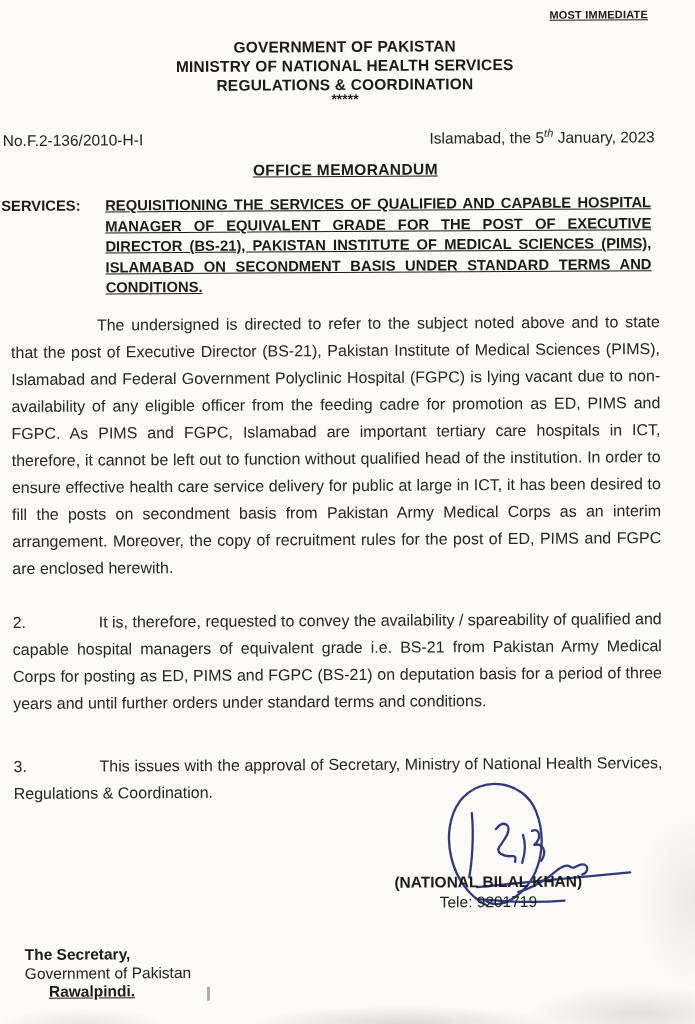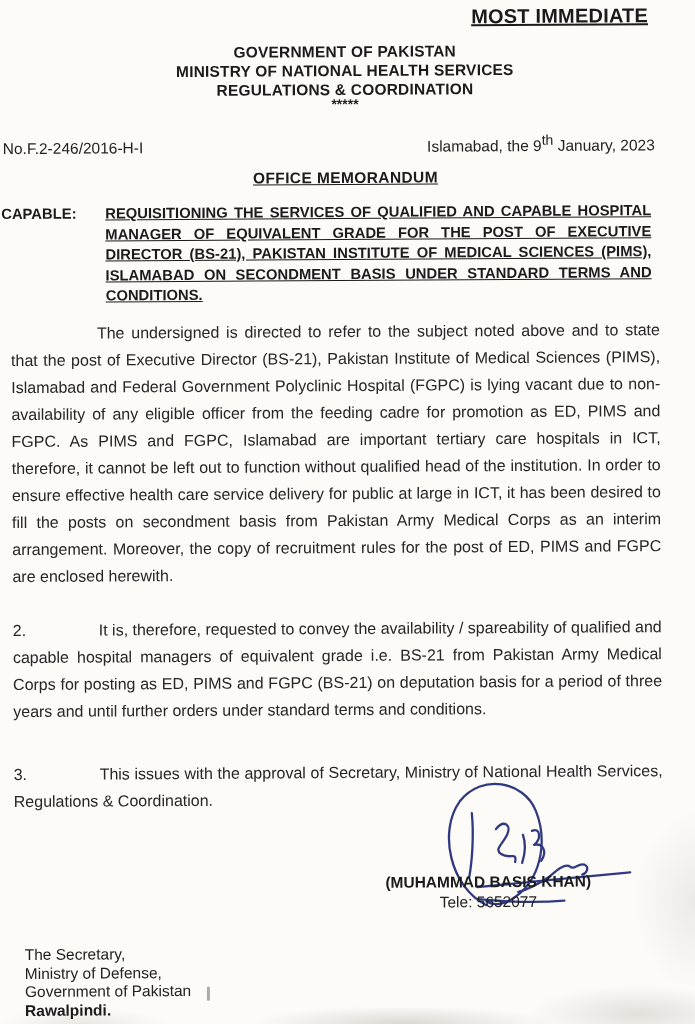--- a/index.html
+++ b/index.html
@@ -11,72 +11,72 @@
     color:#262626;
     background-color:#fcfbf8;
     background-image:
       radial-gradient(220px 26px at 58% 100%, rgba(168,162,152,.38), rgba(168,162,152,0) 70%),
       radial-gradient(160px 40px at 92% 99%, rgba(168,162,152,.30), rgba(168,162,152,0) 70%),
       radial-gradient(120px 22px at 12% 100%, rgba(168,162,152,.22), rgba(168,162,152,0) 70%),
       radial-gradient(80px 120px at 100% 88%, rgba(180,174,164,.22), rgba(180,174,164,0) 75%);
   }
   .content{position:absolute;inset:0;transform:rotate(-0.35deg);transform-origin:50% 50%;}
   .stamp{margin-top:6px;text-align:right;padding-right:44px;}
-  .stamp span{font-weight:bold;font-size:20px;color:#1b1b1b;text-decoration:underline;letter-spacing:.2px;}
+  .stamp span{font-weight:bold;font-size:11px;color:#1b1b1b;text-decoration:underline;letter-spacing:.2px;}
   .letterhead{margin-top:13px;text-align:center;font-weight:bold;font-size:15.5px;line-height:19px;color:#1b1b1b;letter-spacing:.2px;}
   .stars{text-align:center;font-weight:bold;font-size:14px;line-height:10px;color:#1b1b1b;}
   .refline{display:flex;justify-content:space-between;align-items:baseline;padding:0 38px 0 5px;margin-top:24px;font-size:15.5px;color:#222;}
-  .refline sup{font-size:14px;}
+  .refline sup{font-size:11px;font-style:italic;}
   .memo-title{margin-top:13px;text-align:center;}
   .memo-title span{font-weight:bold;font-size:15.5px;color:#1b1b1b;text-decoration:underline;letter-spacing:.4px;}
   .subject-row{display:flex;margin-top:15px;padding:0 42px 0 3px;font-weight:bold;font-size:14.8px;line-height:20.5px;color:#1b1b1b;}
   .subject-label{flex:0 0 104px;}
   .subject-text{flex:1;text-align:justify;text-decoration:underline;}
   .para{font-size:16px;line-height:27px;text-align:justify;padding:0 34px 0 12px;color:#262626;}
   .para1{margin-top:13px;text-indent:86px;}
   .paranum{position:relative;text-indent:86px;}
   .para2{margin-top:27px;}
   .para3{margin-top:36px;}
   .pnum{position:absolute;left:12px;top:0;text-indent:0;}
   .sig-svg{position:absolute;left:420px;top:778px;width:240px;height:140px;pointer-events:none;}
   .sig-text{position:absolute;top:873px;left:372px;width:228px;text-align:center;font-size:15.5px;line-height:19.5px;color:#222;}
   .sig-name{font-weight:bold;color:#1b1b1b;}
   .addr{position:absolute;top:944px;left:22px;font-size:15.5px;line-height:18.5px;color:#222;}
-  .addr-bold{font-weight:normal;color:#1b1b1b;}
-  .addr-underline{font-weight:bold;color:#1b1b1b;}
+  .addr-bold{font-weight:bold;color:#1b1b1b;}
+  .addr-underline{font-weight:bold;color:#1b1b1b;text-decoration:underline;margin-left:24px;}
   .artifact-tick{position:absolute;left:204px;top:986px;width:3px;height:14px;background:#6a6a66;opacity:.55;border-radius:1px;}
 </style>
 </head>
 <body>
 
 <div class="doc">
   <div class="content">
 
     <div class="stamp">
       <span>MOST IMMEDIATE</span>
     </div>
 
     <div class="letterhead">
       <div>GOVERNMENT OF PAKISTAN</div>
       <div>MINISTRY OF NATIONAL HEALTH SERVICES</div>
       <div>REGULATIONS &amp; COORDINATION</div>
     </div>
     <div class="stars">*****</div>
 
     <div class="refline">
-      <span>No.F.2-246/2016-H-I</span>
-      <span><span>Islamabad, the 9</span><sup>th</sup><span> January, 2023</span></span>
+      <span>No.F.2-136/2010-H-I</span>
+      <span><span>Islamabad, the 5</span><sup>th</sup><span> January, 2023</span></span>
     </div>
 
     <div class="memo-title">
       <span>OFFICE MEMORANDUM</span>
     </div>
 
     <div class="subject-row">
-      <div class="subject-label">CAPABLE:</div>
+      <div class="subject-label">SERVICES:</div>
       <div class="subject-text">REQUISITIONING THE SERVICES OF QUALIFIED AND CAPABLE HOSPITAL MANAGER OF EQUIVALENT GRADE FOR THE POST OF EXECUTIVE DIRECTOR (BS-21), PAKISTAN INSTITUTE OF MEDICAL SCIENCES (PIMS), ISLAMABAD ON SECONDMENT BASIS UNDER STANDARD TERMS AND CONDITIONS.</div>
     </div>
 
     <p class="para para1">The undersigned is directed to refer to the subject noted above and to state that the post of Executive Director (BS-21), Pakistan Institute of Medical Sciences (PIMS), Islamabad and Federal Government Polyclinic Hospital (FGPC) is lying vacant due to non-availability of any eligible officer from the feeding cadre for promotion as ED, PIMS and FGPC. As PIMS and FGPC, Islamabad are important tertiary care hospitals in ICT, therefore, it cannot be left out to function without qualified head of the institution. In order to ensure effective health care service delivery for public at large in ICT, it has been desired to fill the posts on secondment basis from Pakistan Army Medical Corps as an interim arrangement. Moreover, the copy of recruitment rules for the post of ED, PIMS and FGPC are enclosed herewith.</p>
 
     <p class="para paranum para2">
       <span class="pnum">2.</span><span>It is, therefore, requested to convey the availability / spareability of qualified and capable hospital managers of equivalent grade i.e. BS-21 from Pakistan Army Medical Corps for posting as ED, PIMS and FGPC (BS-21) on deputation basis for a period of three years and until further orders under standard terms and conditions.</span>
     </p>
 
     <p class="para paranum para3">
@@ -90,27 +90,26 @@
         <path d="M74,52 C82,42 90,48 85,58 C80,68 72,72 79,77 C88,83 95,74 93,85"></path>
         <path d="M101,58 C105,70 102,80 100,86"></path>
         <path d="M110,54 C118,50 120,62 112,68 C120,66 126,74 119,84"></path>
         <path d="M96,115 C108,112 118,106 127,100 C134,94 143,86 148,90 C152,94 156,86 162,88 C168,91 164,97 160,98"></path>
         <path d="M55,110 C100,106 160,100 208,96"></path>
         <path d="M55,122 C85,125 115,126 142,124"></path>
       </g>
     </svg>
 
     <div class="sig-text">
-      <div class="sig-name">(MUHAMMAD BASIS KHAN)</div>
-      <div>Tele: 5652077</div>
+      <div class="sig-name">(NATIONAL BILAL KHAN)</div>
+      <div>Tele: 9201719</div>
     </div>
 
     <div class="addr">
       <div class="addr-bold">The Secretary,</div>
-      <div>Ministry of Defense,</div>
       <div>Government of Pakistan</div>
       <div class="addr-underline">Rawalpindi.</div>
     </div>
 
     <div class="artifact-tick"></div>
 
   </div>
 </div>
 
 </body></html>

